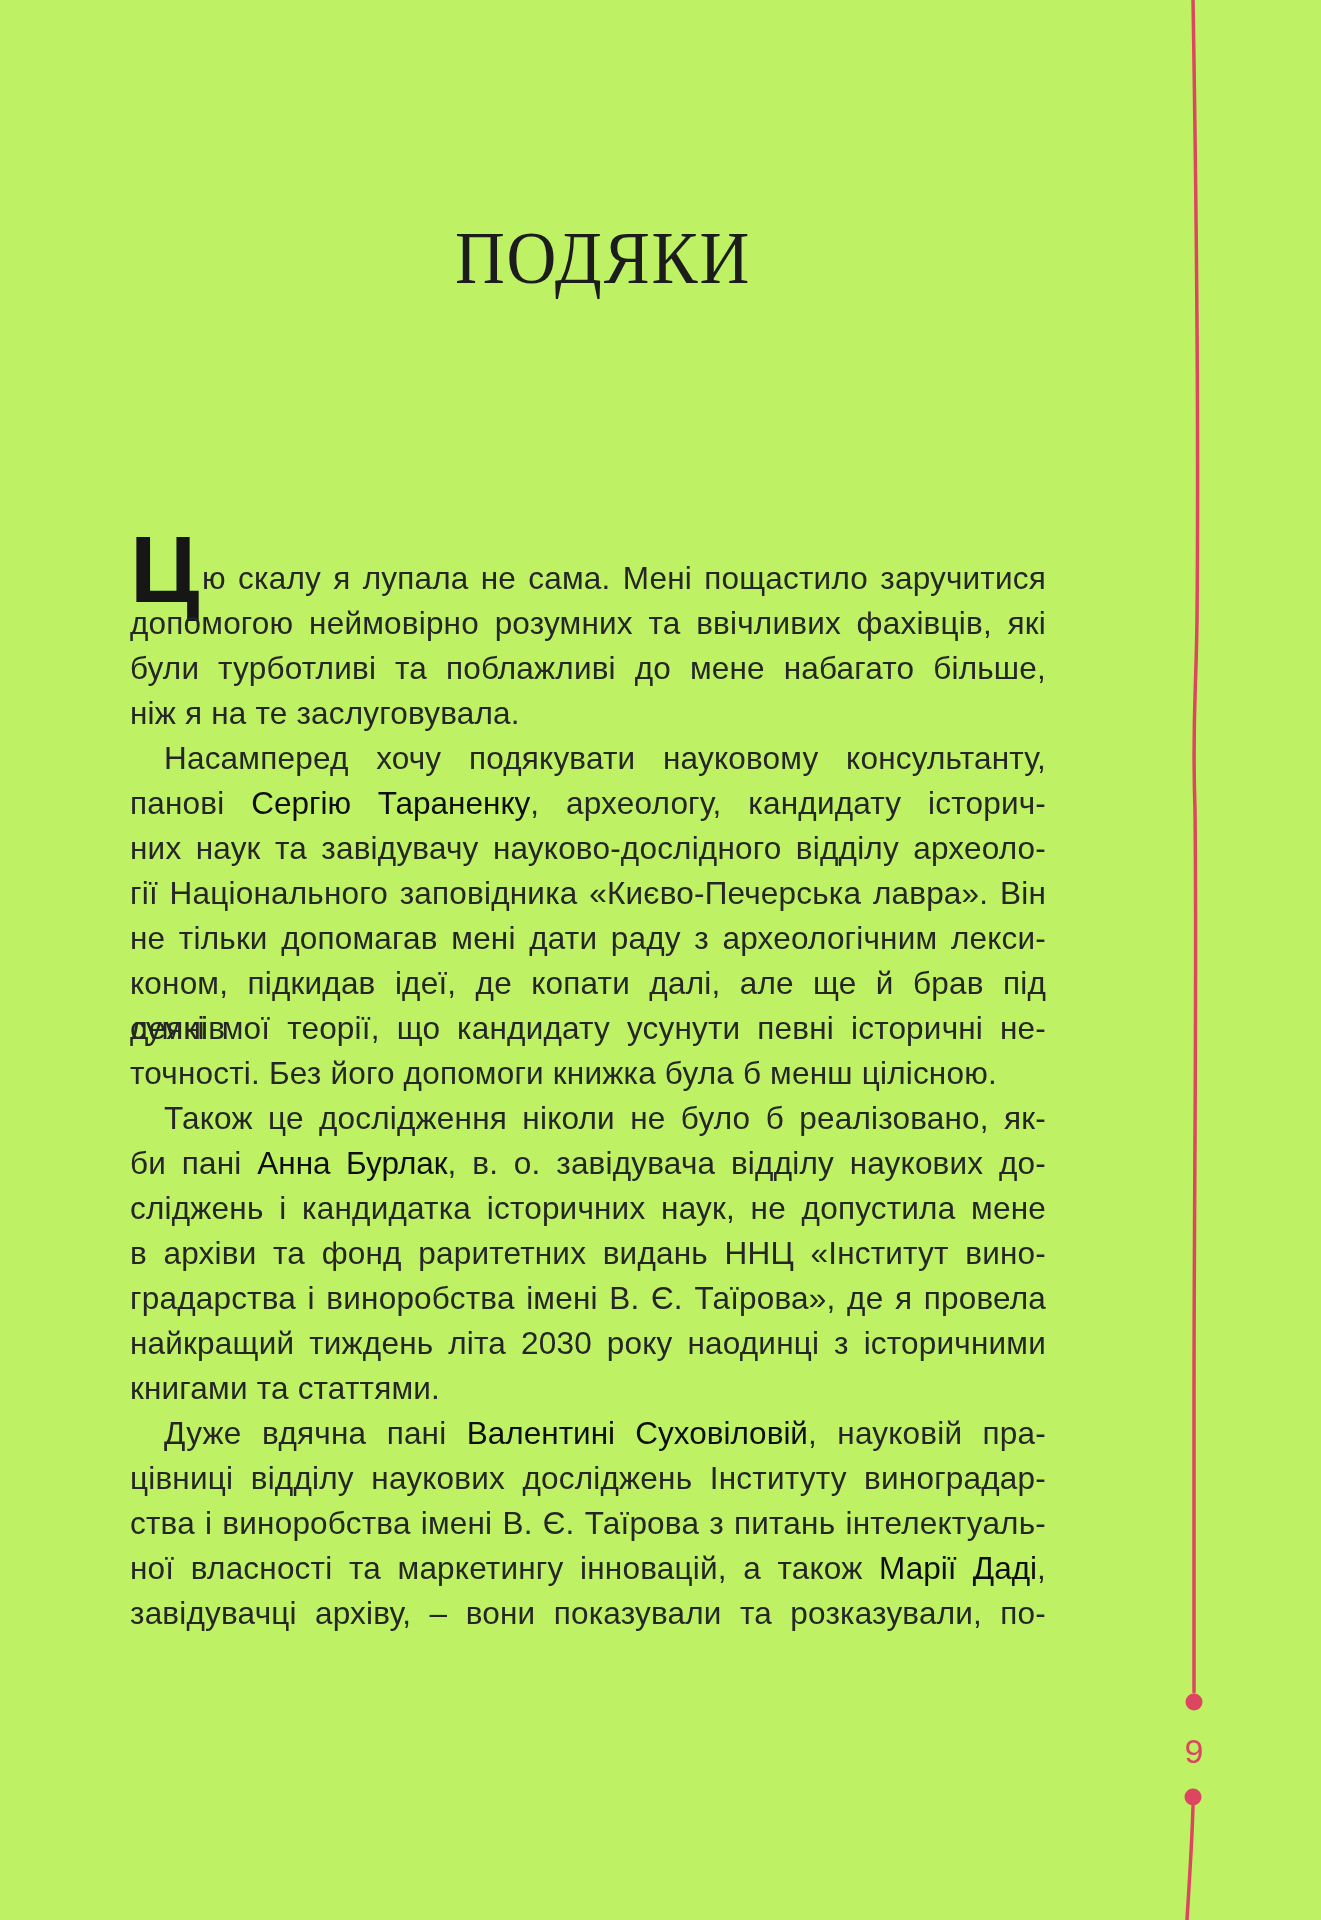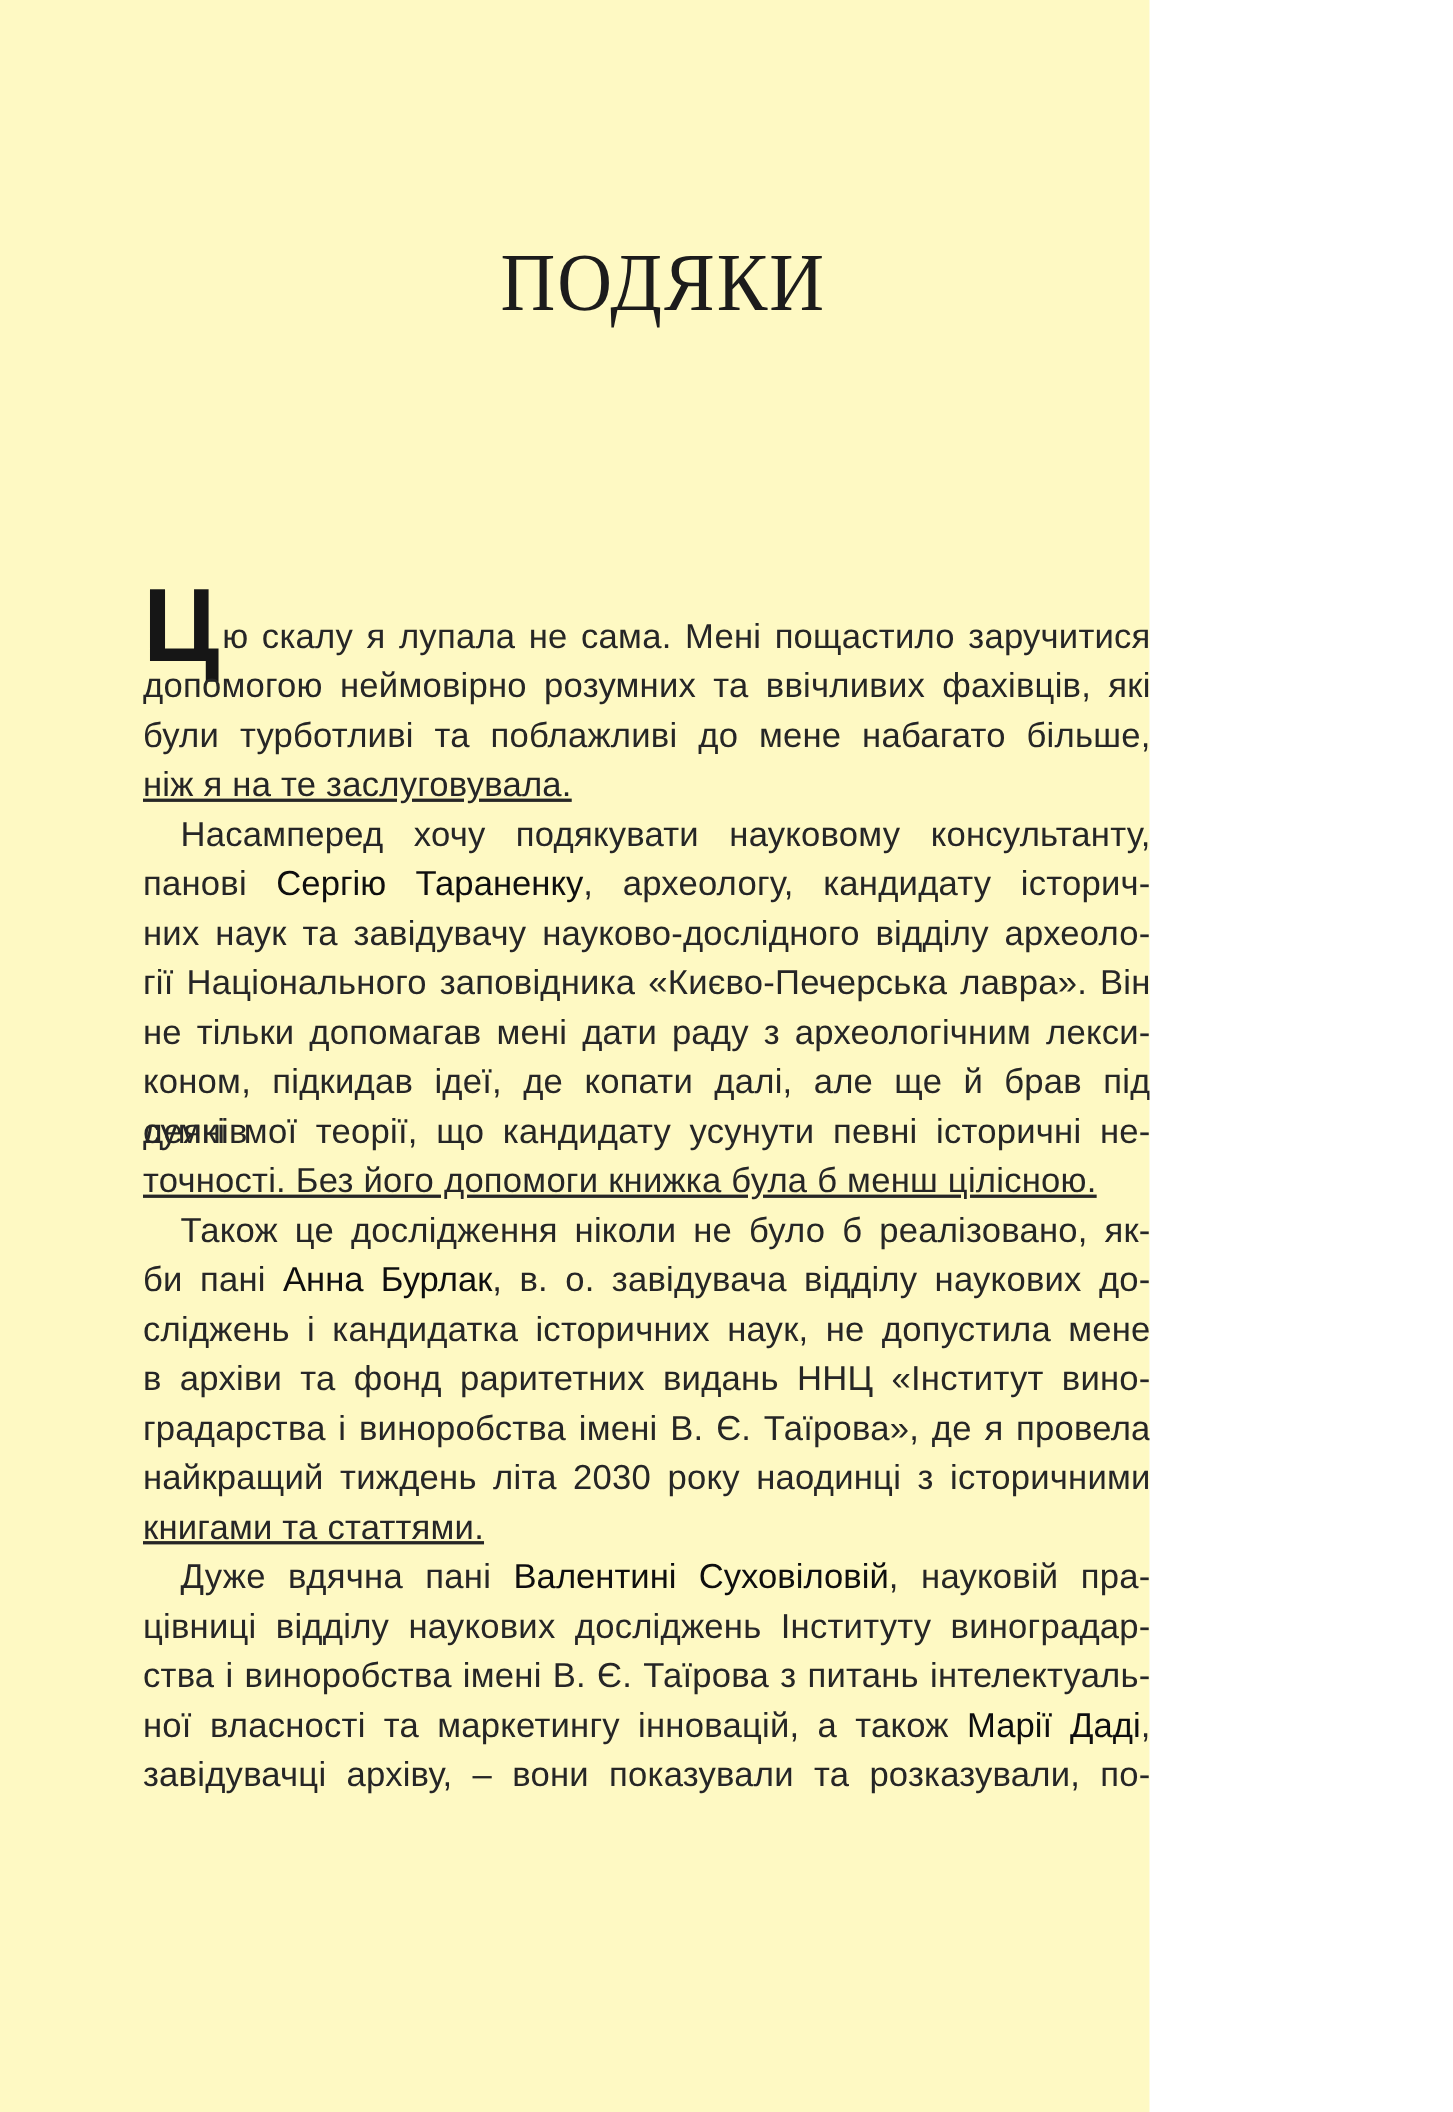--- a/index.html
+++ b/index.html
@@ -2,23 +2,23 @@
 <html><head>
 <meta charset="utf-8">
 <style>
   html, body {
     margin: 0;
     padding: 0;
     background: #ffffff;
   }
   .page {
     position: relative;
-    width: 1045px;
+    width: 1321px;
     height: 1920px;
-    background: #fef9c3;
+    background: #bef264;
     overflow: hidden;
     font-family: "Liberation Sans", sans-serif;
   }
   .title {
     position: absolute;
     top: 220px;
     left: 130px;
     width: 946px;
     margin: 0;
     text-align: center;
@@ -43,21 +43,20 @@
     height: 45px;
     line-height: 45px;
     font-size: 31.5px;
     text-align: justify;
     text-align-last: justify;
     white-space: normal;
     letter-spacing: 0.2px;
   }
   .line.last {
     text-align-last: left;
-    text-decoration: underline;
   }
   .line.indent {
     padding-left: 34px;
   }
   .line.has-dropcap {
     padding-left: 72px;
   }
   .line strong {
     font-weight: 400;
     color: #0e0e0e;

